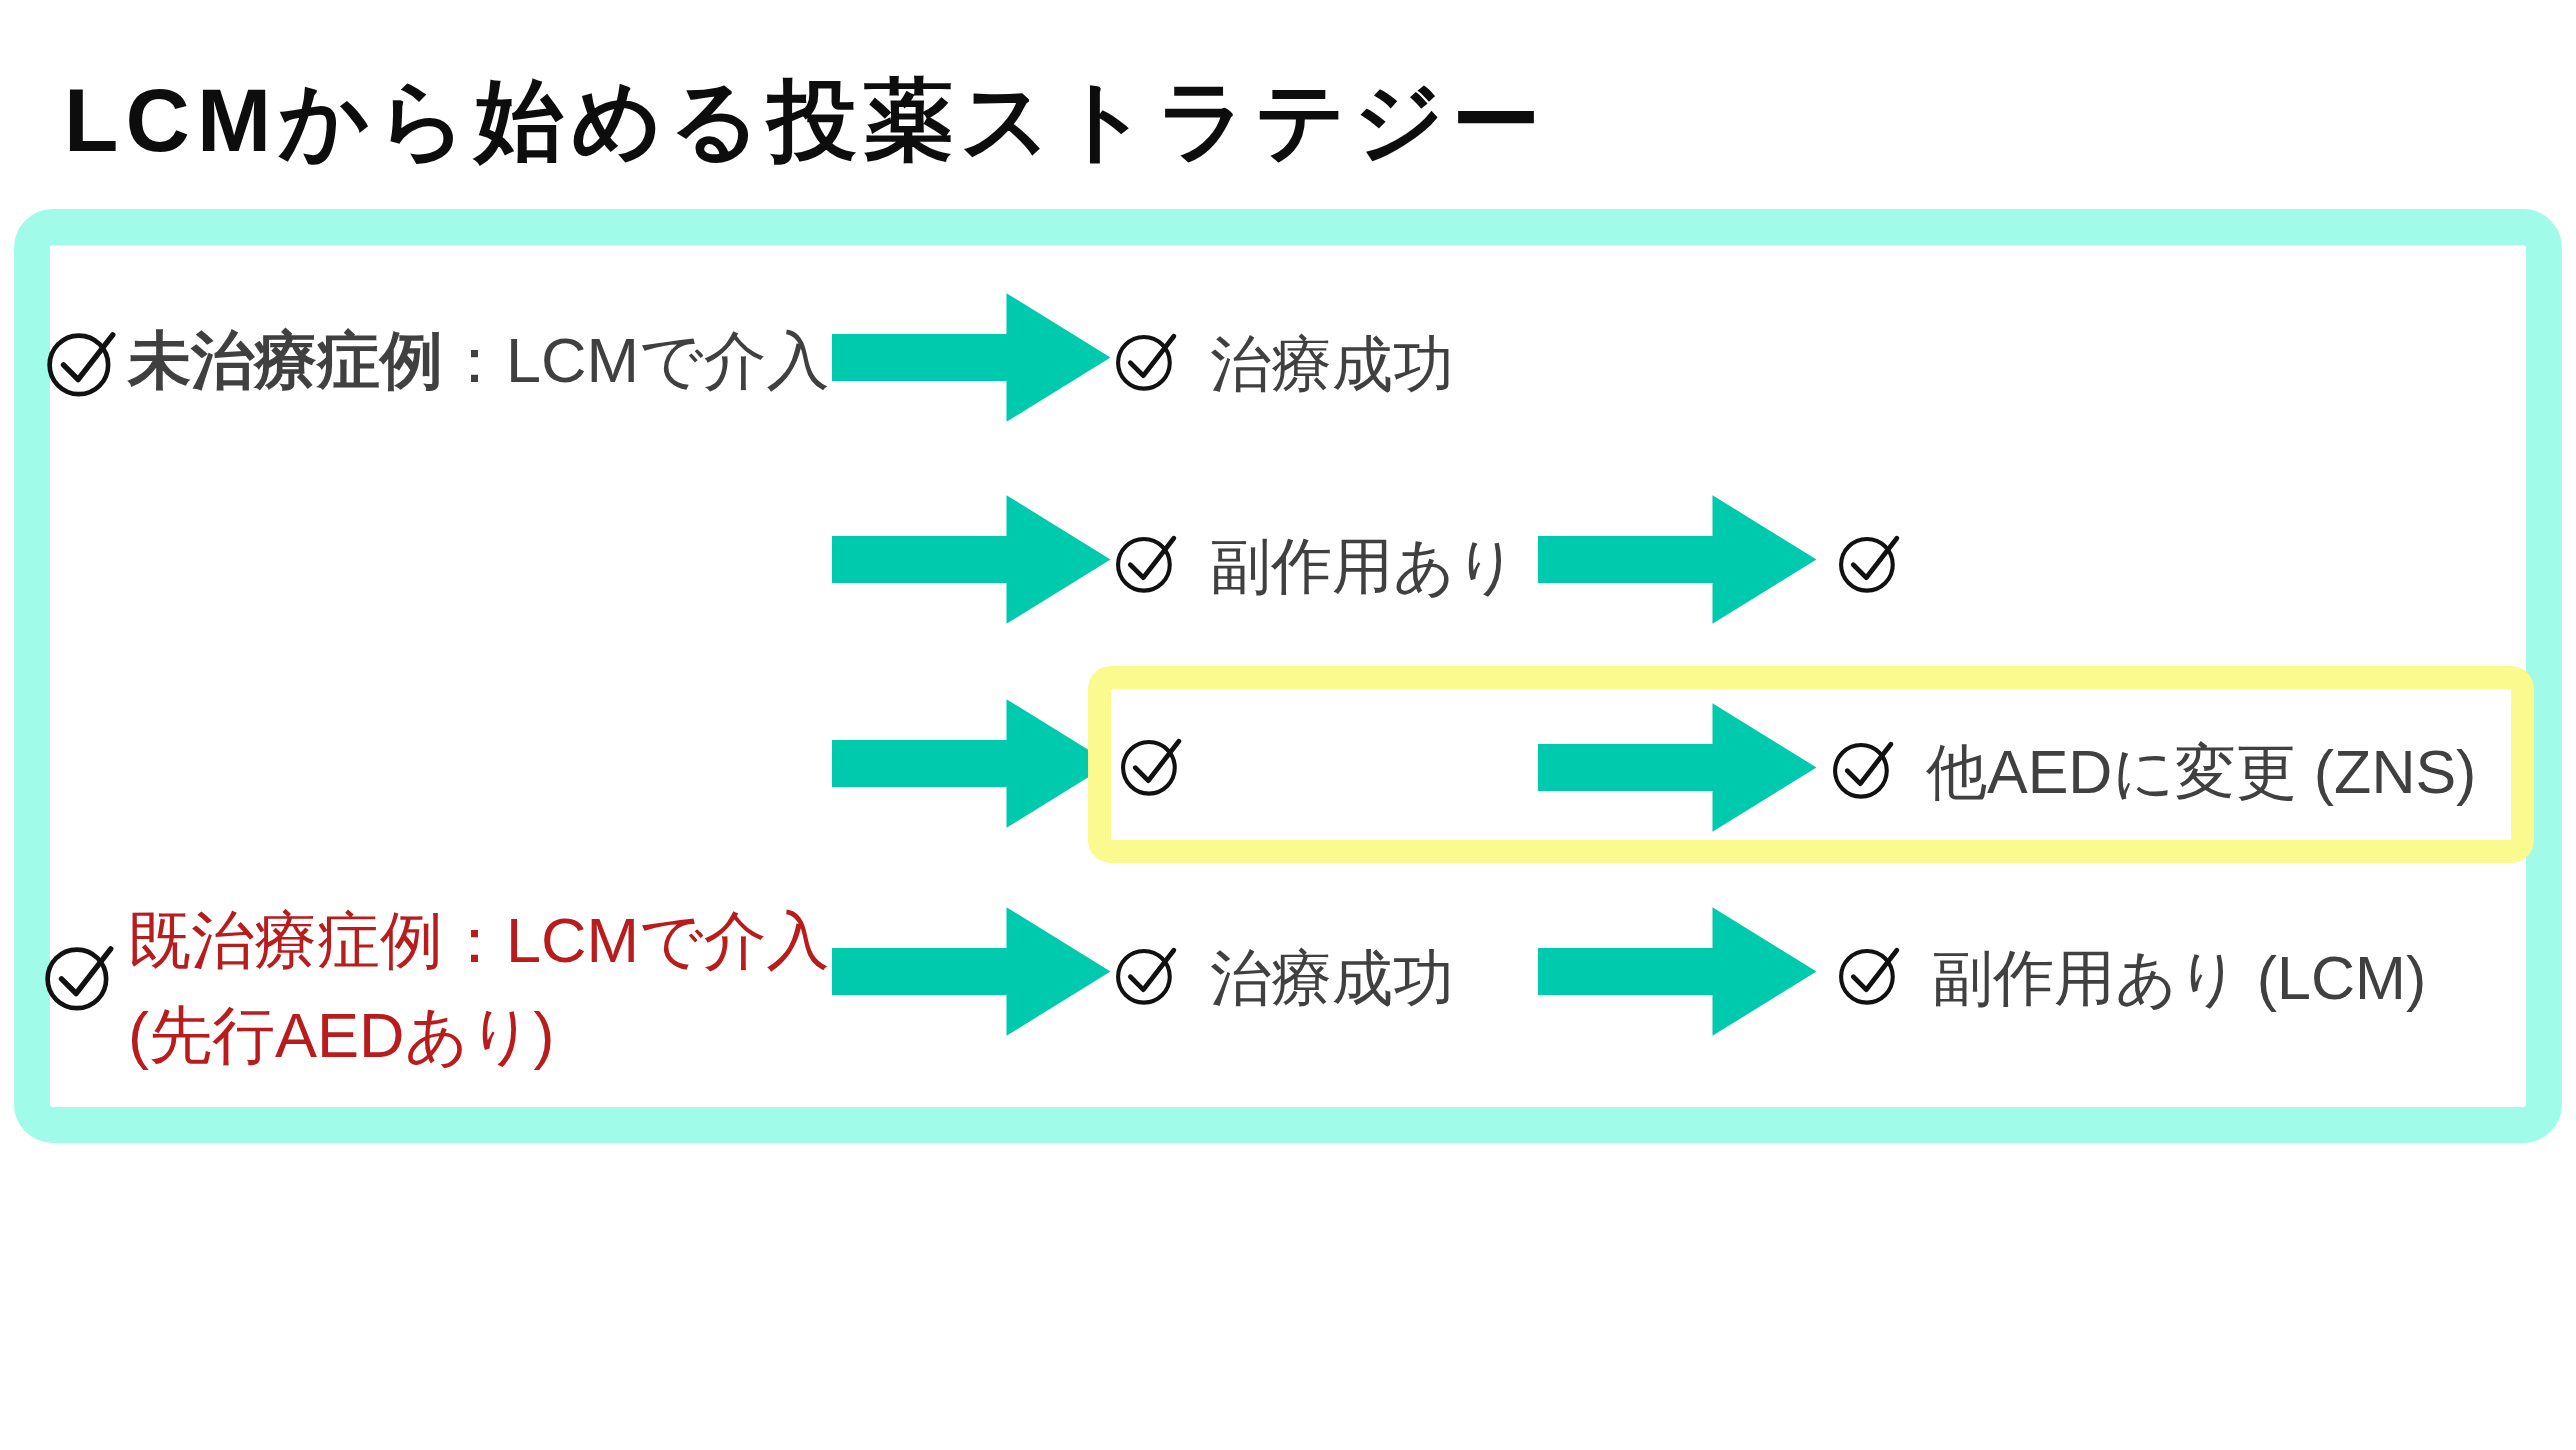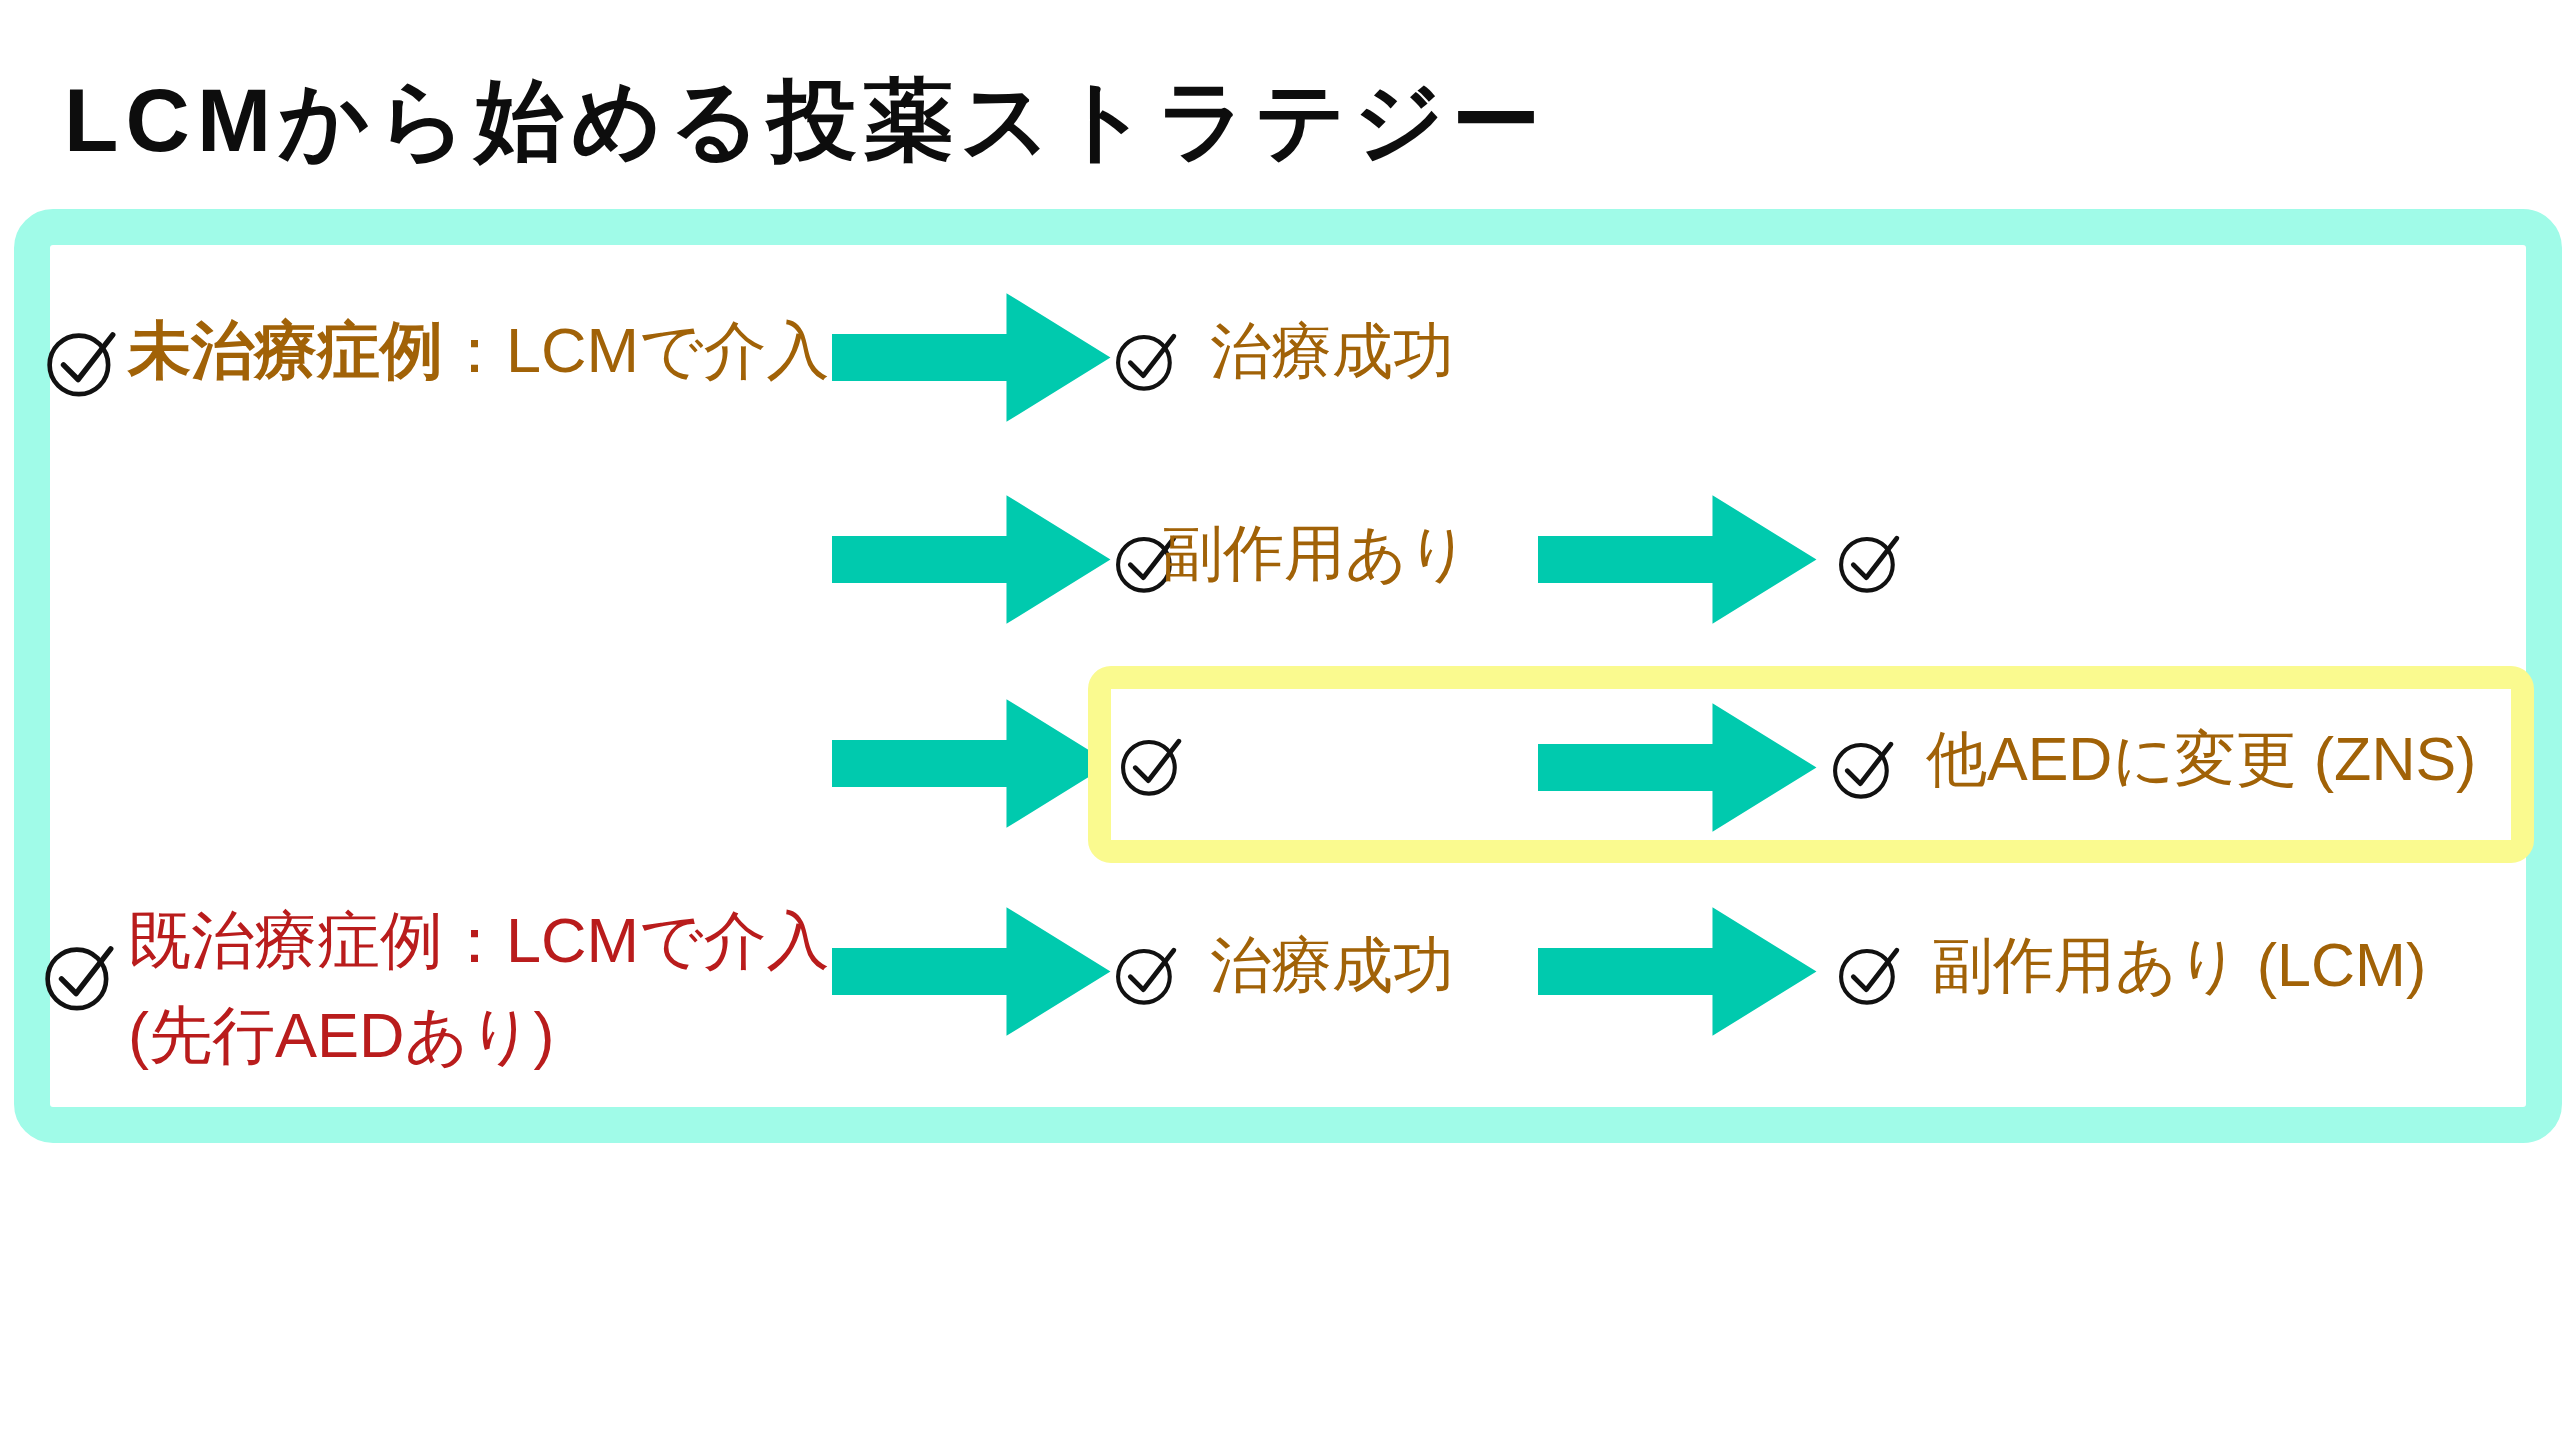--- a/index.html
+++ b/index.html
@@ -17,22 +17,22 @@
     box-sizing:border-box;border:36px solid var(--aqua);border-radius:39px;background:#fff;
   }
   .check{
     position:absolute;stroke:#111;fill:none;
   }
   .check circle{stroke-width:6;}
   .check path{stroke-width:7;stroke-linecap:round;stroke-linejoin:round;}
   .arrow{position:absolute;width:282px;height:139px;}
   .arrow polygon{fill:var(--arrow);}
   .label{
-    position:absolute;display:flex;align-items:flex-start;white-space:nowrap;
-    font-size:61px;line-height:1.2;color:#a16207;
+    position:absolute;display:flex;align-items:flex-end;white-space:nowrap;
+    font-size:61px;line-height:1.2;color:#404040;
   }
   .label .b{font-weight:800;}
   .label-2line{position:absolute;white-space:nowrap;font-size:57px;color:#141414;}
   .left-label{font-size:63px;}
   .left-2line{position:absolute;white-space:nowrap;font-size:63px;line-height:95px;color:#b91c1c;}
   .highlight-box{
     position:absolute;left:1088px;top:666px;width:1446px;height:197px;
     box-sizing:border-box;border:23px solid var(--highlight);border-radius:23px;
     background:#fff;background-clip:padding-box;z-index:1;
   }
@@ -64,21 +64,21 @@
   </svg>
   <div class="label" style="left:1210px;top:315px;height:86px">治療成功</div>
 
   <svg class="arrow" style="left:832px;top:490px" viewBox="0 0 320 160" preserveAspectRatio="none">
     <polygon points="0,53 198,53 198,6 316,80 198,154 198,107 0,107"></polygon>
   </svg>
   <svg class="check" style="left:1114px;top:526px;width:68px;height:68px" viewBox="0 0 100 100">
     <circle cx="44" cy="57" r="38"></circle>
       <path d="M24 57 L43 76 L88 18"></path>
   </svg>
-  <div class="label" style="left:1162px;top:517px;height:86px">副作用あり</div>
+  <div class="label" style="left:1210px;top:517px;height:86px">副作用あり</div>
   <svg class="arrow" style="left:1538px;top:490px" viewBox="0 0 320 160" preserveAspectRatio="none">
     <polygon points="0,53 198,53 198,6 316,80 198,154 198,107 0,107"></polygon>
   </svg>
   <svg class="check" style="left:1837px;top:526px;width:68px;height:68px" viewBox="0 0 100 100">
     <circle cx="44" cy="57" r="38"></circle>
       <path d="M24 57 L43 76 L88 18"></path>
   </svg>
 
   <svg class="arrow z0" style="left:832px;top:694px" viewBox="0 0 320 160" preserveAspectRatio="none">
     <polygon points="0,53 198,53 198,6 316,80 198,154 198,107 0,107"></polygon>

